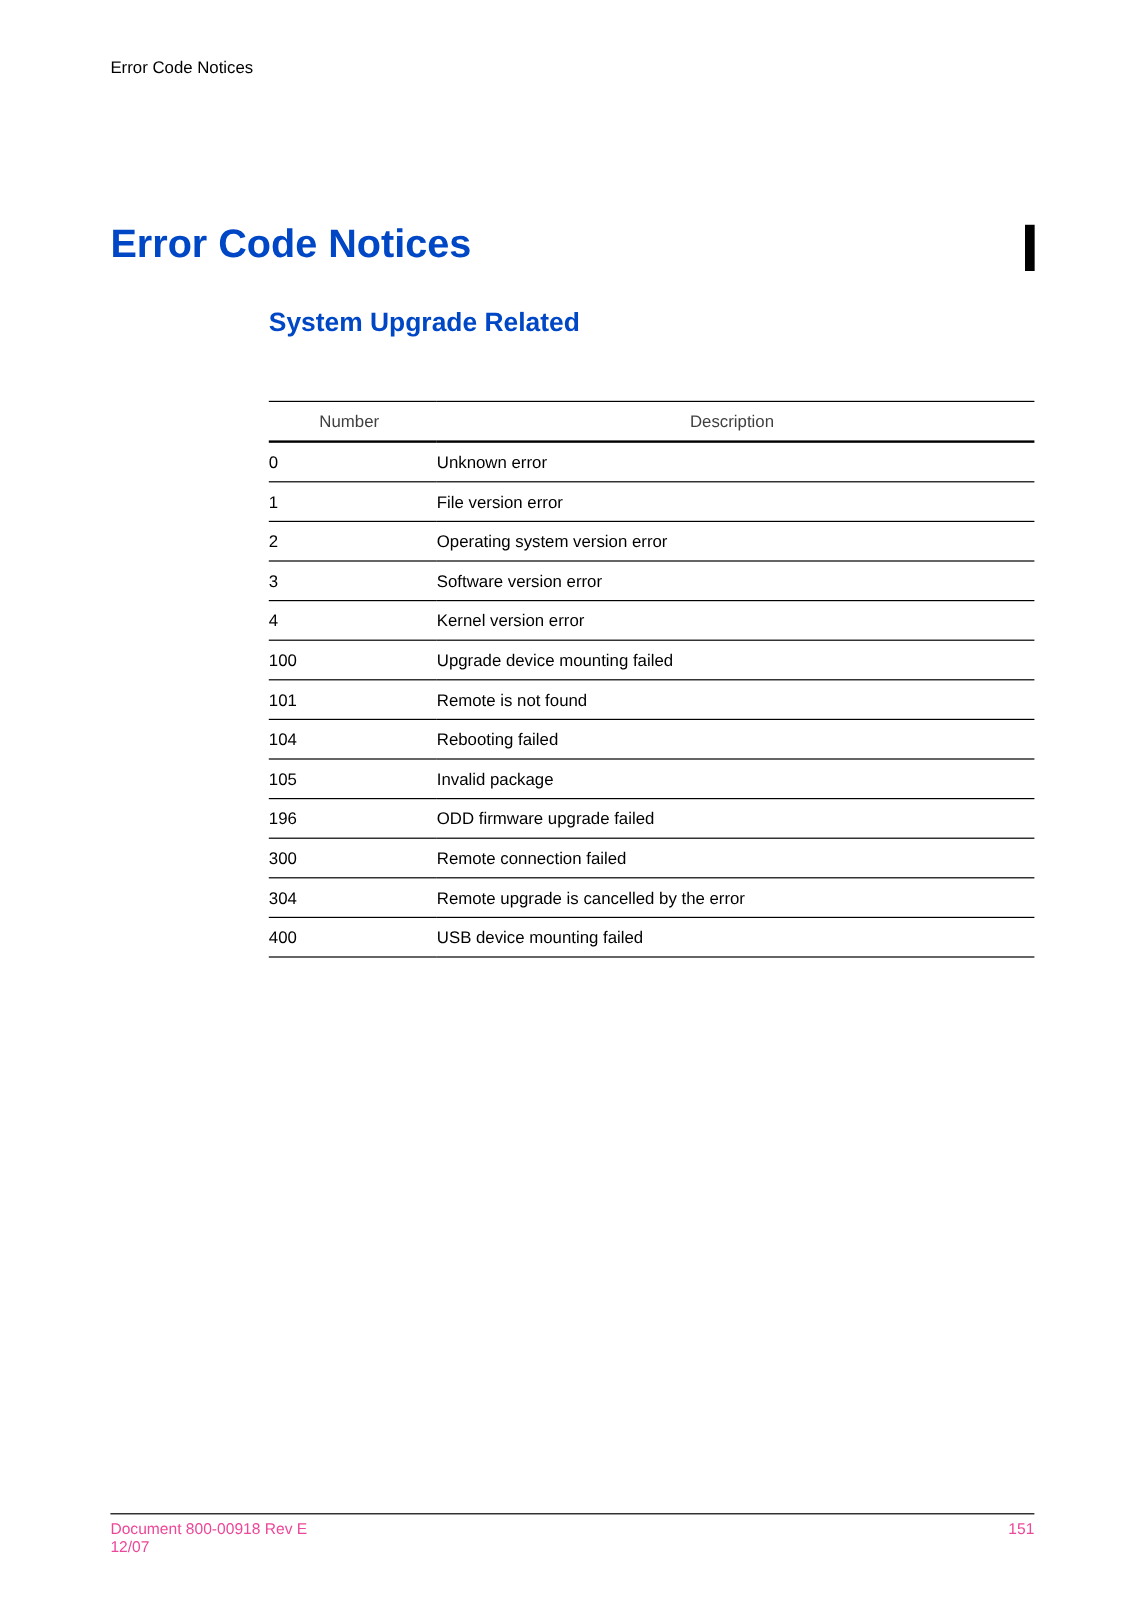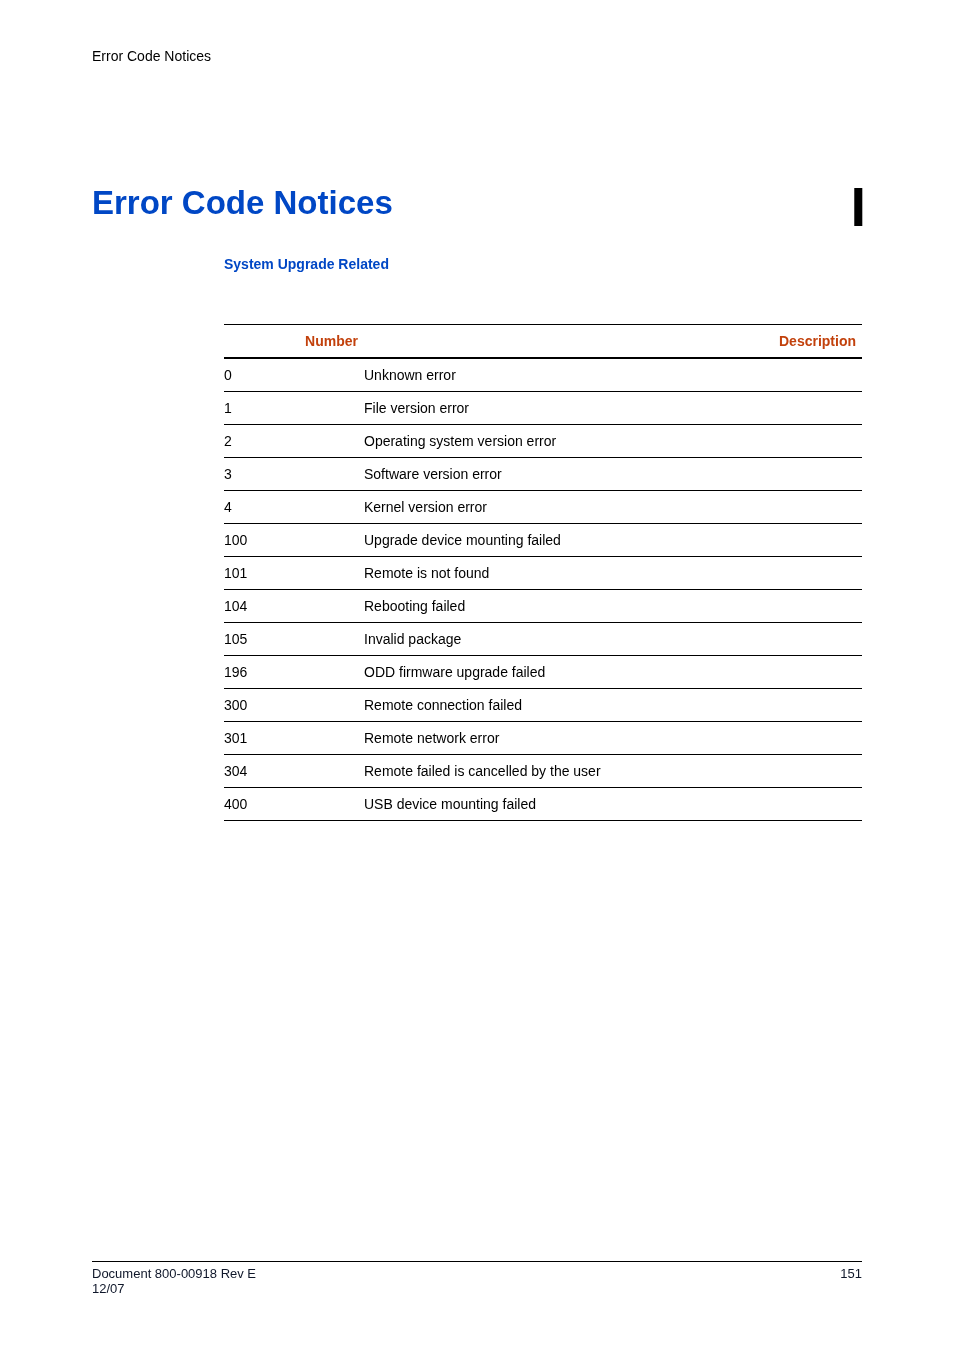--- a/index.html
+++ b/index.html
@@ -31,35 +31,35 @@
     }
     .main-title {
       color: #0047c5;
       font-size: 33px;
       font-weight: bold;
       margin-bottom: 34px;
       font-family: Arial, Helvetica, sans-serif;
     }
     .section-title {
       color: #0047c5;
-      font-size: 14px;
+      font-size: 22px;
       font-weight: bold;
       margin-left: 132px;
       margin-bottom: 52px;
     }
     table {
       width: 638px;
       margin-left: 132px;
       border-collapse: collapse;
     }
     thead th {
-      color: #c2410c;
-      font-weight: bold;
+      color: #404040;
+      font-weight: normal;
       font-size: 14px;
-      text-align: right;
+      text-align: center;
       padding: 8px 6px 8px 0;
       border-top: 1px solid #000;
       border-bottom: 2px solid #000;
     }
     thead th.col-number {
       width: 140px;
     }
     tbody td {
       font-size: 14px;
       color: #000;
@@ -69,21 +69,21 @@
     .footer {
       position: absolute;
       left: 92px;
       right: 92px;
       bottom: 52px;
       border-top: 1px solid #000;
       padding-top: 4px;
       display: flex;
       justify-content: space-between;
       font-size: 13px;
-      color: #0f172a;
+      color: #ec4899;
     }
     .footer-right {
       text-align: right;
     }
   </style>
 </head>
 <body>
 
 <div class="running-header">Error Code Notices</div>
 
@@ -139,26 +139,22 @@
     </tr>
     <tr>
       <td>196</td>
       <td>ODD firmware upgrade failed</td>
     </tr>
     <tr>
       <td>300</td>
       <td>Remote connection failed</td>
     </tr>
     <tr>
-      <td>301</td>
-      <td>Remote network error</td>
-    </tr>
-    <tr>
       <td>304</td>
-      <td>Remote failed is cancelled by the user</td>
+      <td>Remote upgrade is cancelled by the error</td>
     </tr>
     <tr>
       <td>400</td>
       <td>USB device mounting failed</td>
     </tr>
   </tbody>
 </table>
 
 <div class="footer">
   <div>

